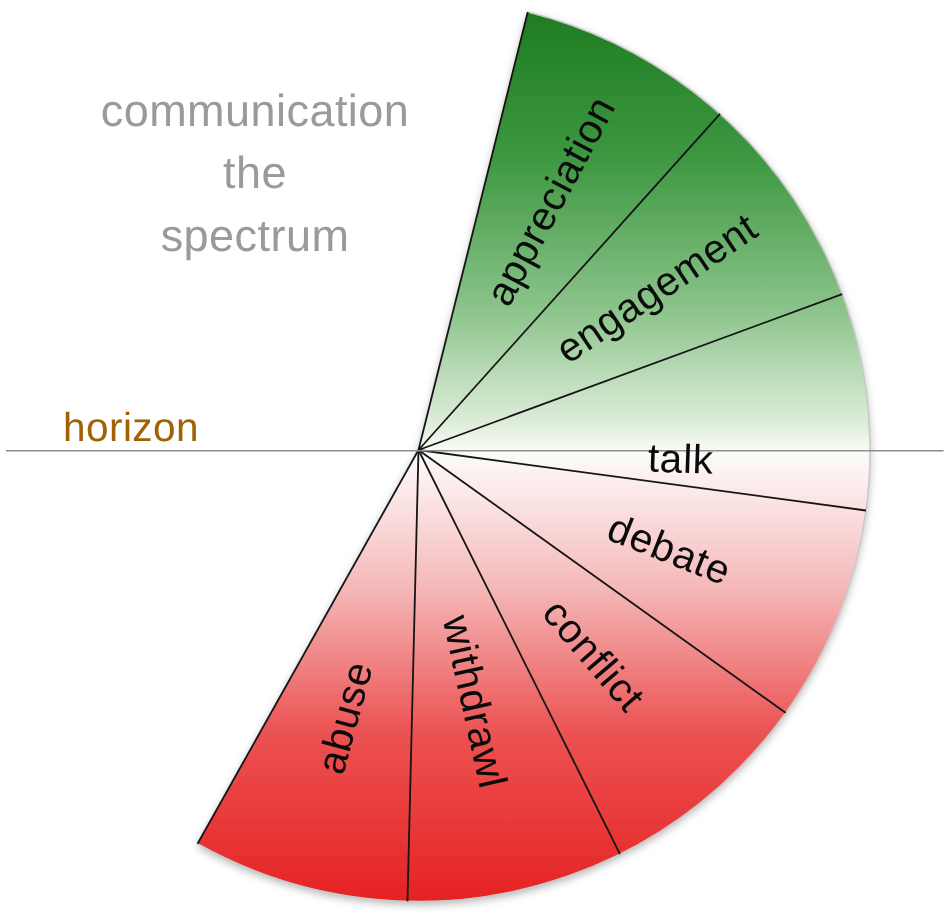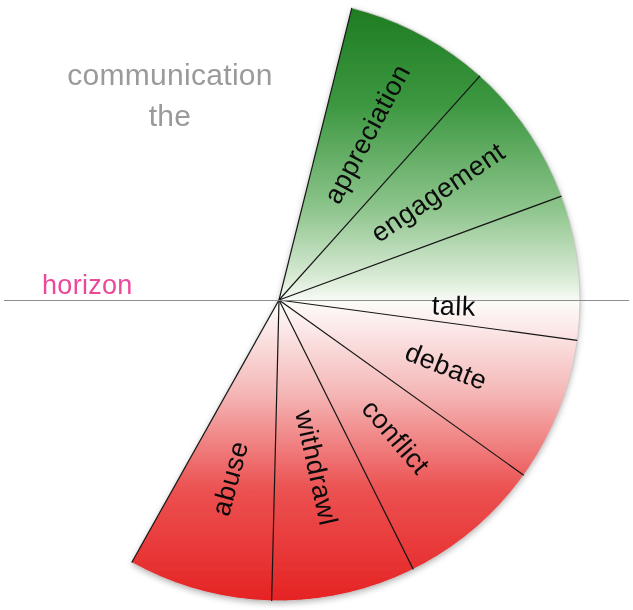--- a/index.html
+++ b/index.html
@@ -6,21 +6,21 @@
   body{width:633px;height:610px;overflow:hidden;font-family:"Liberation Sans",sans-serif;}
   .stage{position:relative;width:633px;height:610px;}
   svg{position:absolute;left:0;top:0;}
   .title{
     position:absolute;left:38px;top:54px;width:264px;
     text-align:center;color:#9a9a9a;font-size:30px;line-height:1.38;
     letter-spacing:.3px;
   }
   .horizon-label{
     position:absolute;left:42px;top:270px;
-    color:#ec4899;font-size:27px;letter-spacing:.3px;
+    color:#a16207;font-size:27px;letter-spacing:.3px;
   }
   .wedge-label{
     font-size:27px;fill:#0b0b0b;letter-spacing:.5px;
     font-family:"Liberation Sans",sans-serif;
   }
   .fan{stroke:none;}
   .edge-line{stroke:#151515;stroke-width:1.2;}
   .arc-edge{fill:none;stroke:#c9c9c9;stroke-width:1;}
   .horizon-line{stroke:#8d8d8d;stroke-width:1;}
 </style>
@@ -66,17 +66,18 @@
         <text transform="translate(446.3 366.4) rotate(21.7)" text-anchor="middle" dominant-baseline="central" class="wedge-label">debate</text>
         <text transform="translate(395.8 437.0) rotate(49.5)" text-anchor="middle" dominant-baseline="central" class="wedge-label">conflict</text>
         <text transform="translate(316.4 467.9) rotate(77.5)" text-anchor="middle" dominant-baseline="central" class="wedge-label">withdrawl</text>
         <text transform="translate(230.0 478.4) rotate(-74.7)" text-anchor="middle" dominant-baseline="central" class="wedge-label">abuse</text>
       </g>
   </svg>
 
   <div class="title">
     <div>communication</div>
     <div>the</div>
+    <div>spectrum</div>
   </div>
 
   <div class="horizon-label">horizon</div>
 
 </div>
 
 </body></html>

